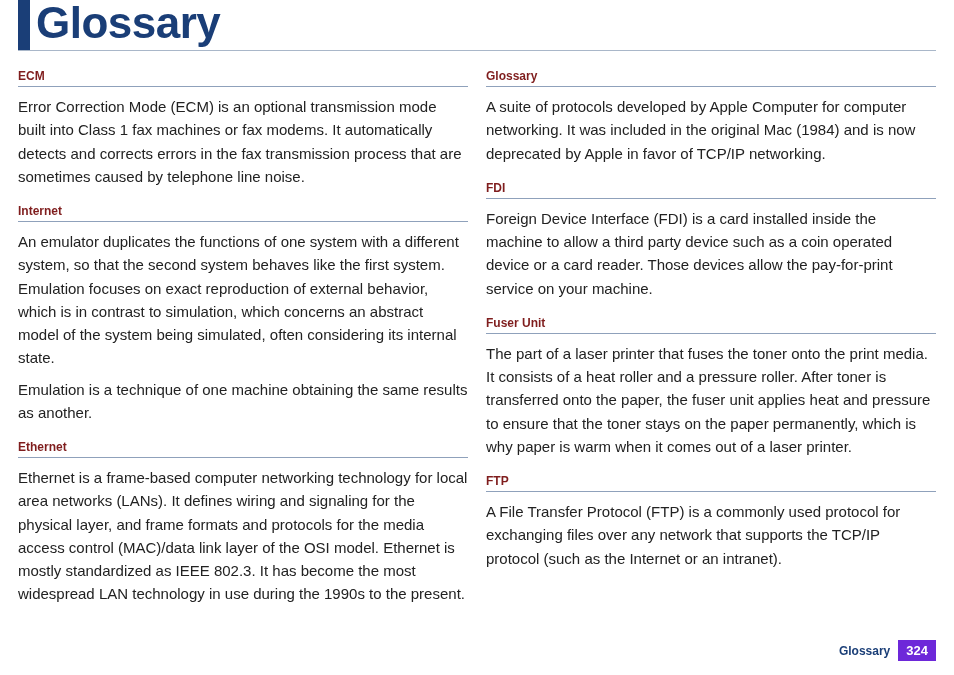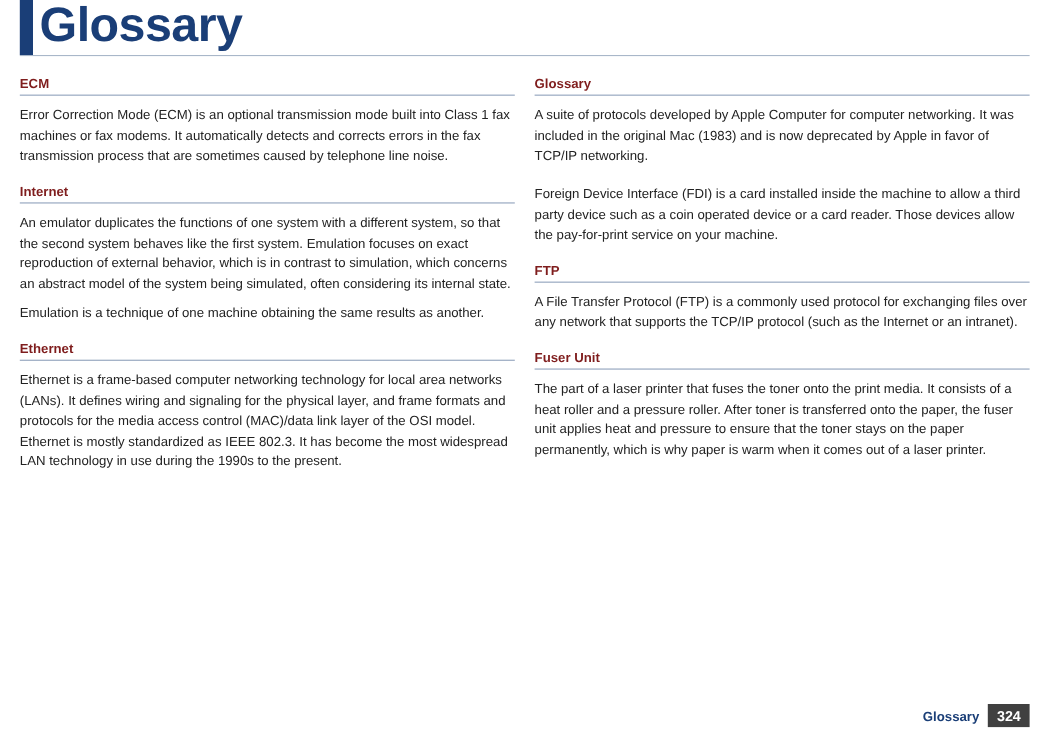--- a/index.html
+++ b/index.html
@@ -41,40 +41,40 @@
   .entry { margin-bottom: 16px; }
   .term {
     font-size: 12px;
     font-weight: 700;
     color: #7f1d1d;
     border-bottom: 1px solid #8fa1bb;
     padding-bottom: 3px;
     margin-bottom: 8px;
   }
   .def {
-    font-size: 12px;
+    font-size: 15px;
     line-height: 1.55;
     color: #222;
     margin-bottom: 8px;
   }
   .footer {
     position: absolute;
     bottom: 14px;
     right: 18px;
     display: flex;
     align-items: center;
     gap: 8px;
   }
   .footer-label {
     font-size: 12px;
     font-weight: 700;
     color: #1a3e77;
   }
   .footer-page {
-    background: #404040;
+    background: #6d28d9;
     color: #fff;
     font-size: 13px;
     font-weight: 700;
     padding: 3px 8px;
   }
 </style>
 </head>
 <body>
 
 <div class="page-header">
@@ -96,32 +96,33 @@
     </div>
     <div class="entry">
       <div class="term">Ethernet</div>
       <p class="def">Ethernet is a frame-based computer networking technology for local area networks (LANs). It defines wiring and signaling for the physical layer, and frame formats and protocols for the media access control (MAC)/data link layer of the OSI model. Ethernet is mostly standardized as IEEE 802.3. It has become the most widespread LAN technology in use during the 1990s to the present.</p>
     </div>
   </div>
 
   <div class="col">
     <div class="entry">
       <div class="term">Glossary</div>
-      <p class="def">A suite of protocols developed by Apple Computer for computer networking. It was included in the original Mac (1983) and is now deprecated by Apple in favor of TCP/IP networking.</p>
+      <p class="def">A suite of protocols developed by Apple Computer for computer networking. It was included in the original Mac (1984) and is now deprecated by Apple in favor of TCP/IP networking.</p>
     </div>
     <div class="entry">
+      <div class="term">FDI</div>
       <p class="def">Foreign Device Interface (FDI) is a card installed inside the machine to allow a third party device such as a coin operated device or a card reader. Those devices allow the pay-for-print service on your machine.</p>
+    </div>
+    <div class="entry">
+      <div class="term">Fuser Unit</div>
+      <p class="def">The part of a laser printer that fuses the toner onto the print media. It consists of a heat roller and a pressure roller. After toner is transferred onto the paper, the fuser unit applies heat and pressure to ensure that the toner stays on the paper permanently, which is why paper is warm when it comes out of a laser printer.</p>
     </div>
     <div class="entry">
       <div class="term">FTP</div>
       <p class="def">A File Transfer Protocol (FTP) is a commonly used protocol for exchanging files over any network that supports the TCP/IP protocol (such as the Internet or an intranet).</p>
-    </div>
-    <div class="entry">
-      <div class="term">Fuser Unit</div>
-      <p class="def">The part of a laser printer that fuses the toner onto the print media. It consists of a heat roller and a pressure roller. After toner is transferred onto the paper, the fuser unit applies heat and pressure to ensure that the toner stays on the paper permanently, which is why paper is warm when it comes out of a laser printer.</p>
     </div>
   </div>
 
 </div>
 
 <div class="footer">
   <span class="footer-label">Glossary</span>
   <span class="footer-page">324</span>
 </div>
 

